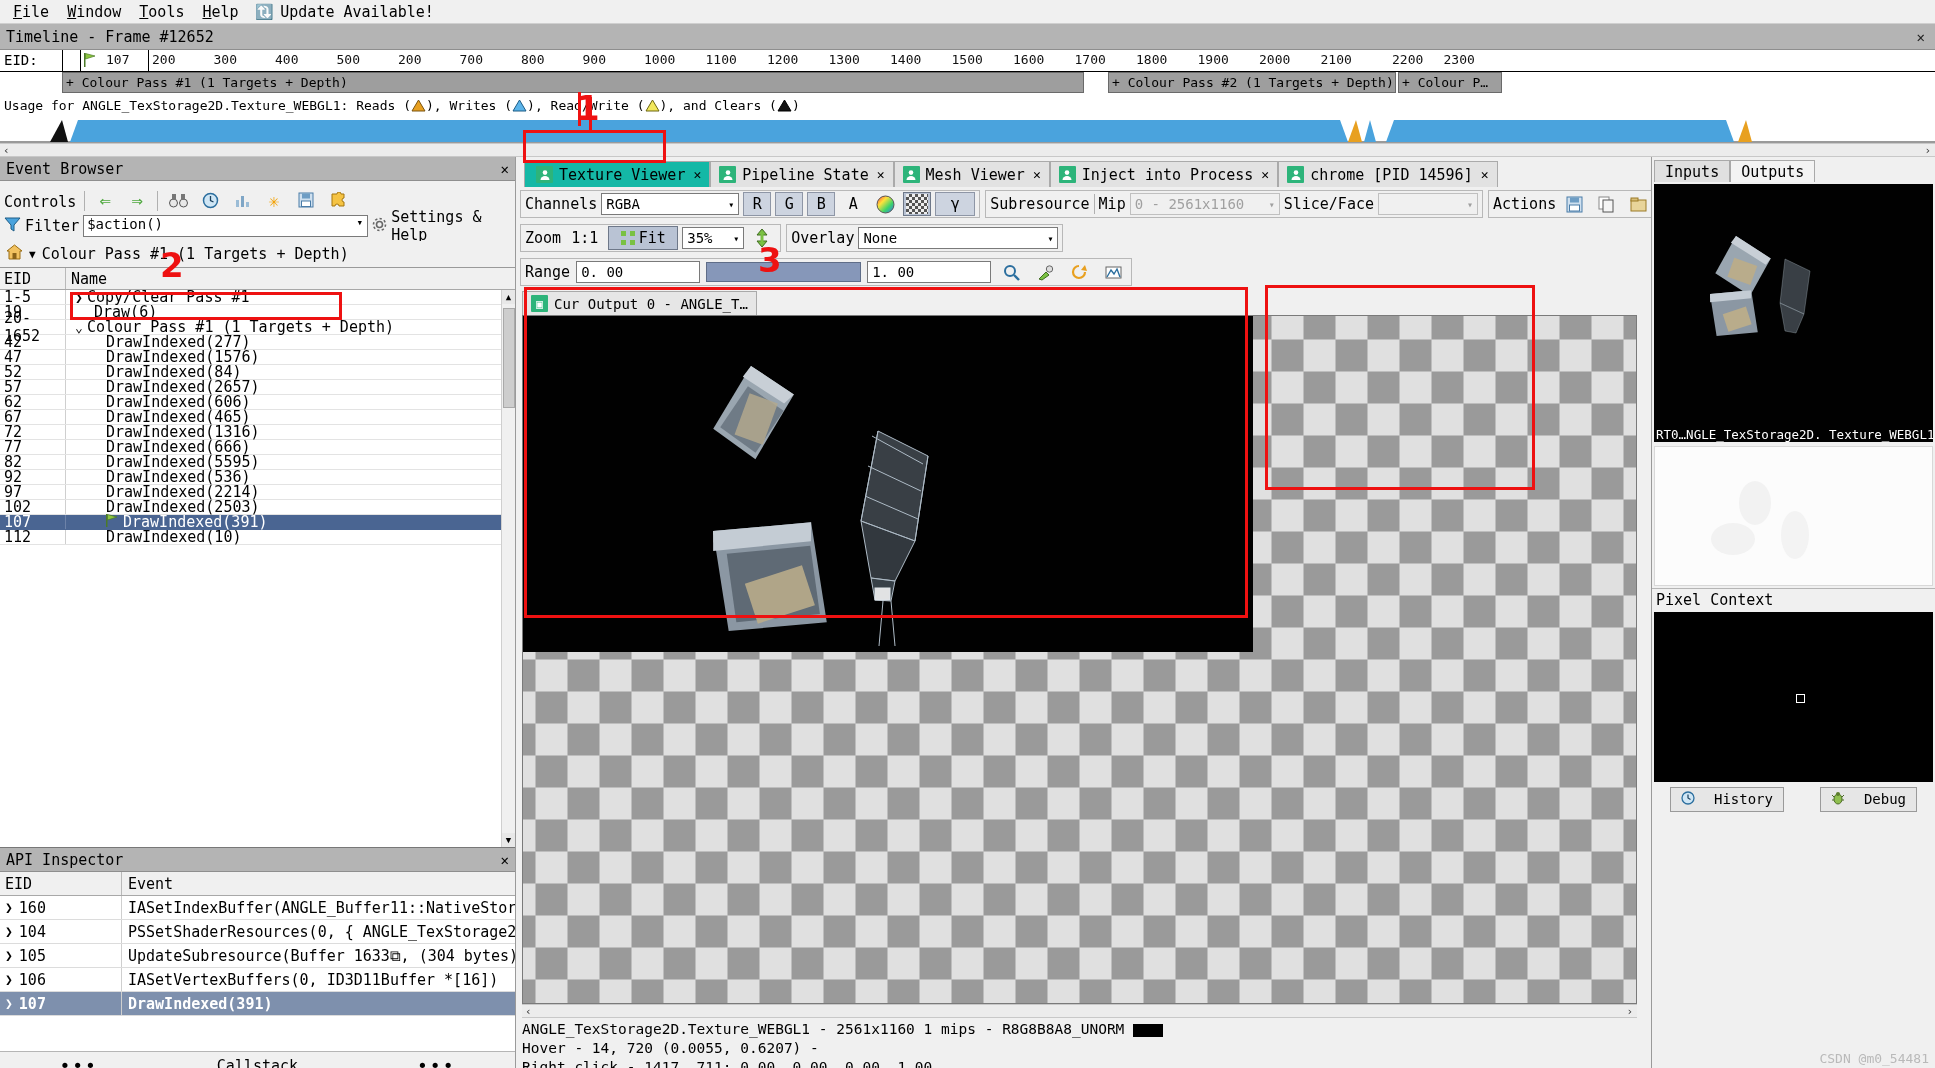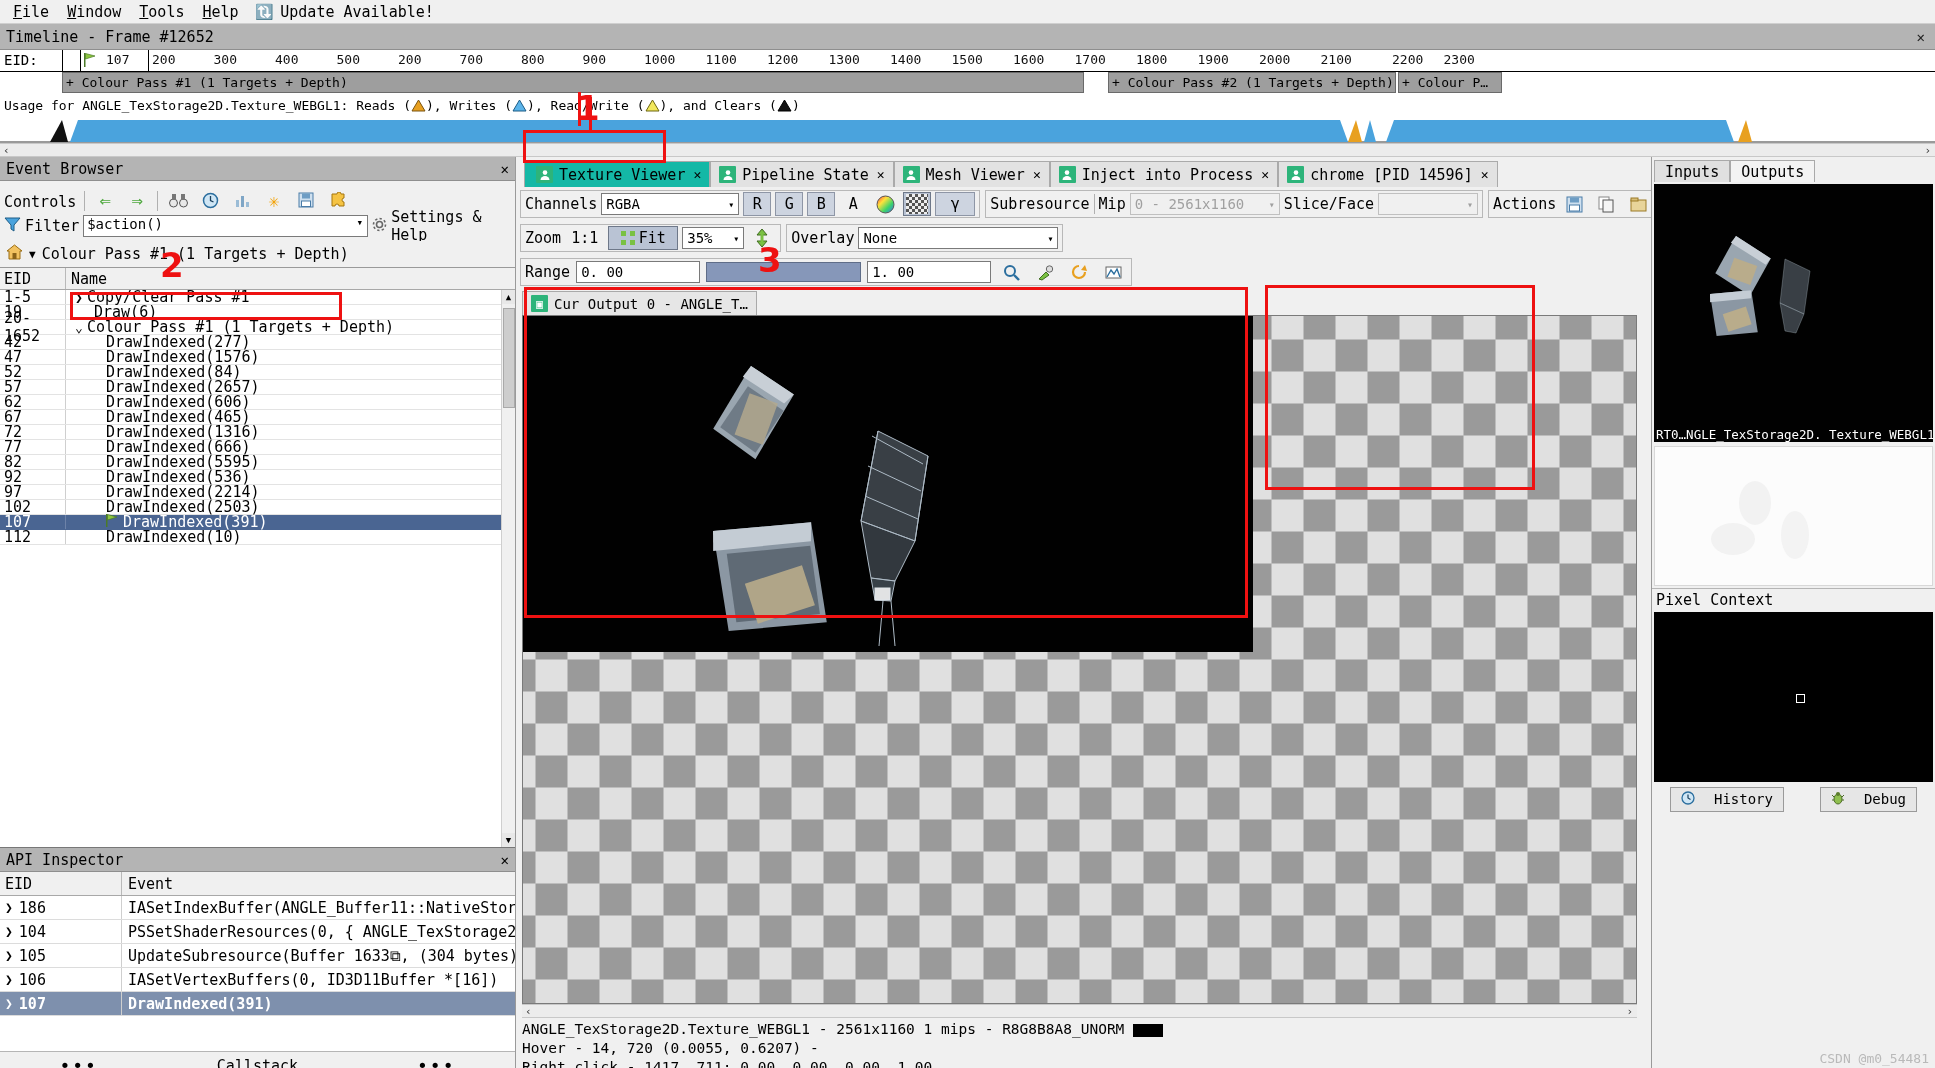--- a/index.html
+++ b/index.html
@@ -523,21 +523,21 @@
           <span class="closex">✕</span>
         </div>
         <div class="apihead">
           <div class="c1">EID</div>
           <div class="c2">Event</div>
         </div>
         <div id="api-rows">
             <div class="apirow">
               <div class="c1">
                 <span style="font-size: 13px;">❯</span>
-                <span>186</span>
+                <span>160</span>
               </div>
               <div class="c2">IASetIndexBuffer(ANGLE_Buffer11::NativeStorage⧉)</div>
             </div>
             <div class="apirow">
               <div class="c1">
                 <span style="font-size: 13px;">❯</span>
                 <span>104</span>
               </div>
               <div class="c2">PSSetShaderResources(0,  {  ANGLE_TexStorage2D.SRV</div>
             </div>

